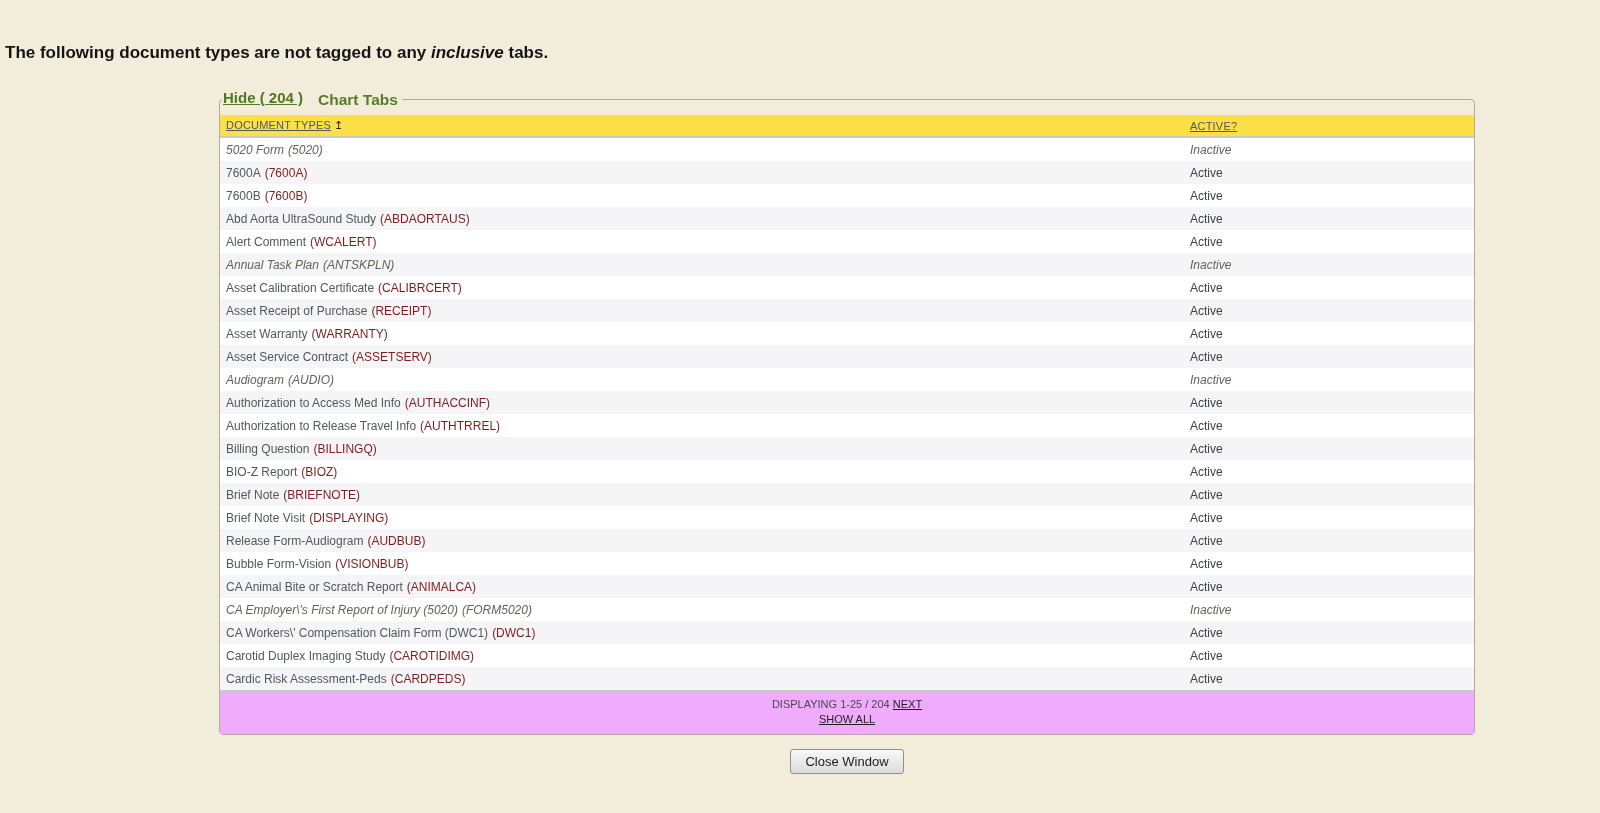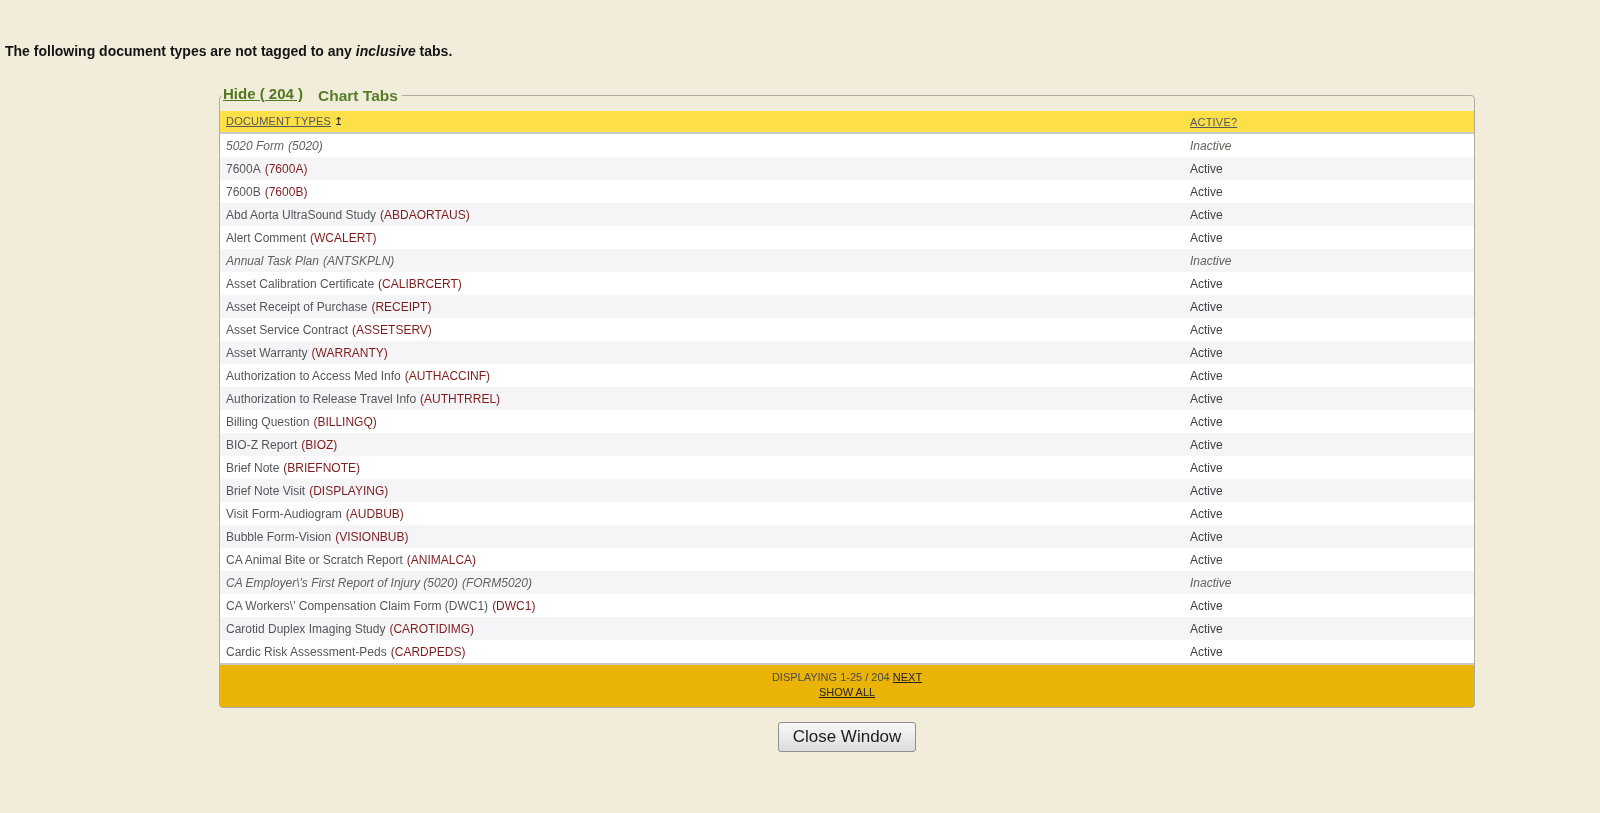--- a/index.html
+++ b/index.html
@@ -5,21 +5,21 @@
   html, body {
     margin: 0;
     padding: 0;
     background: #f2ecda;
     width: 1600px;
     height: 813px;
     font-family: "Liberation Sans", sans-serif;
   }
   .intro {
     padding: 43px 0 0 5px;
-    font-size: 14px;
+    font-size: 17px;
     font-weight: bold;
     color: #141414;
   }
   .intro em { font-style: italic; }
 
   fieldset.panel {
     margin: 26px 0 0 219px;
     width: 1256px;
     box-sizing: border-box;
     border: 1px solid #aeaca0;
@@ -87,21 +87,21 @@
   .doc-code { color: #7f1d1d; margin-left: 4px; }
   .status   { color: #3e4045; }
   tr.inactive .doc-name,
   tr.inactive .doc-code,
   tr.inactive .status {
     color: #62625c;
     font-style: italic;
   }
 
   .pager {
-    background: #eab308;
+    background: #f0abfc;
     border-top: 2px solid #c9c9c9;
     text-align: center;
     padding: 5px 0 7px;
     font-size: 11px;
     color: #4a4a4a;
   }
   .pager .pager-line { line-height: 15px; }
   .pager a {
     color: #1f1f1f;
     text-decoration: underline;
@@ -109,21 +109,21 @@
     font-weight: normal;
   }
 
   .button-row {
     width: 1256px;
     margin: 14px 0 0 219px;
     text-align: center;
   }
   button.close-btn {
     font-family: inherit;
-    font-size: 17px;
+    font-size: 13px;
     color: #1c1c1c;
     padding: 4px 14px;
     background: linear-gradient(#f8f8f8, #dcdcdc);
     border: 1px solid #8f8f8f;
     border-radius: 3px;
     cursor: pointer;
   }
 </style>
 </head>
 <body>
@@ -177,26 +177,30 @@
   </tr>
         <tr>
     <td><span class="doc-name">Asset Calibration Certificate</span><span class="doc-code">(CALIBRCERT)</span></td>
     <td><span class="status">Active</span></td>
   </tr>
         <tr>
     <td><span class="doc-name">Asset Receipt of Purchase</span><span class="doc-code">(RECEIPT)</span></td>
     <td><span class="status">Active</span></td>
   </tr>
         <tr>
+    <td><span class="doc-name">Asset Warranty</span><span class="doc-code">(WARRANTY)</span></td>
+    <td><span class="status">Active</span></td>
+  </tr>
+        <tr>
     <td><span class="doc-name">Asset Service Contract</span><span class="doc-code">(ASSETSERV)</span></td>
     <td><span class="status">Active</span></td>
   </tr>
-        <tr>
-    <td><span class="doc-name">Asset Warranty</span><span class="doc-code">(WARRANTY)</span></td>
-    <td><span class="status">Active</span></td>
+        <tr class="inactive">
+    <td><span class="doc-name">Audiogram</span><span class="doc-code">(AUDIO)</span></td>
+    <td><span class="status">Inactive</span></td>
   </tr>
         <tr>
     <td><span class="doc-name">Authorization to Access Med Info</span><span class="doc-code">(AUTHACCINF)</span></td>
     <td><span class="status">Active</span></td>
   </tr>
         <tr>
     <td><span class="doc-name">Authorization to Release Travel Info</span><span class="doc-code">(AUTHTRREL)</span></td>
     <td><span class="status">Active</span></td>
   </tr>
         <tr>
@@ -209,21 +213,21 @@
   </tr>
         <tr>
     <td><span class="doc-name">Brief Note</span><span class="doc-code">(BRIEFNOTE)</span></td>
     <td><span class="status">Active</span></td>
   </tr>
         <tr>
     <td><span class="doc-name">Brief Note Visit</span><span class="doc-code">(DISPLAYING)</span></td>
     <td><span class="status">Active</span></td>
   </tr>
         <tr>
-    <td><span class="doc-name">Visit Form-Audiogram</span><span class="doc-code">(AUDBUB)</span></td>
+    <td><span class="doc-name">Release Form-Audiogram</span><span class="doc-code">(AUDBUB)</span></td>
     <td><span class="status">Active</span></td>
   </tr>
         <tr>
     <td><span class="doc-name">Bubble Form-Vision</span><span class="doc-code">(VISIONBUB)</span></td>
     <td><span class="status">Active</span></td>
   </tr>
         <tr>
     <td><span class="doc-name">CA Animal Bite or Scratch Report</span><span class="doc-code">(ANIMALCA)</span></td>
     <td><span class="status">Active</span></td>
   </tr>

